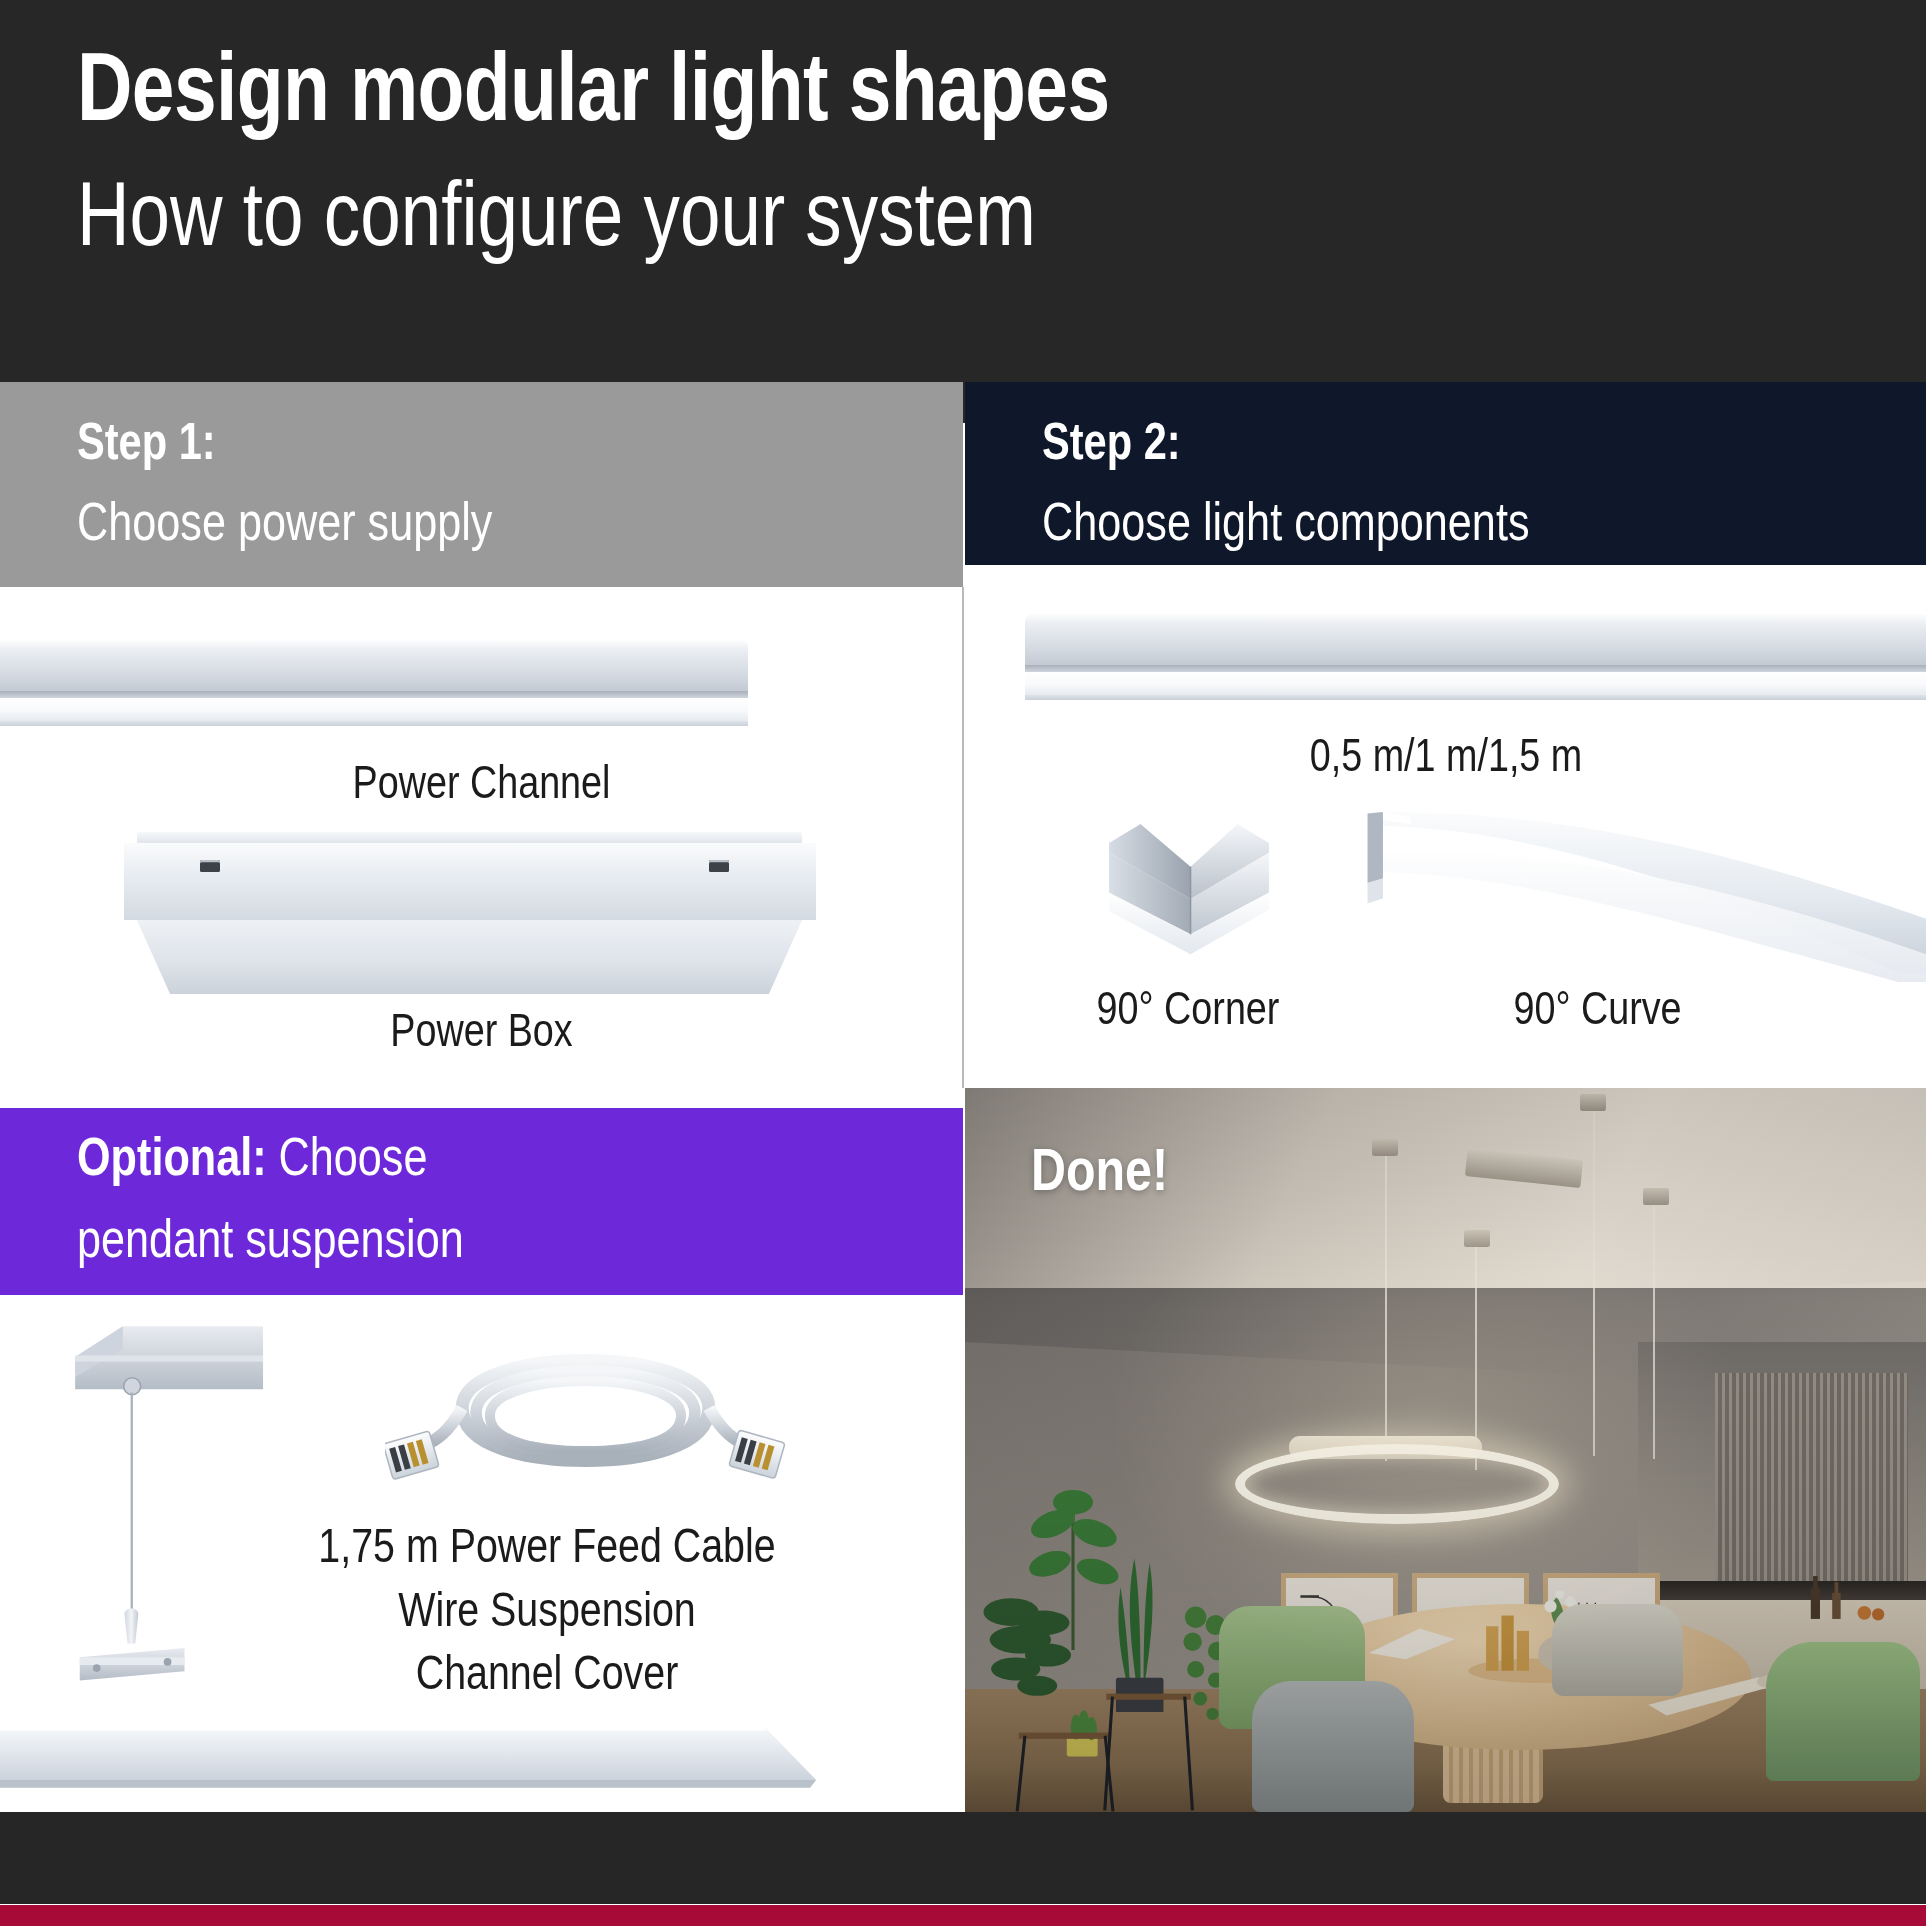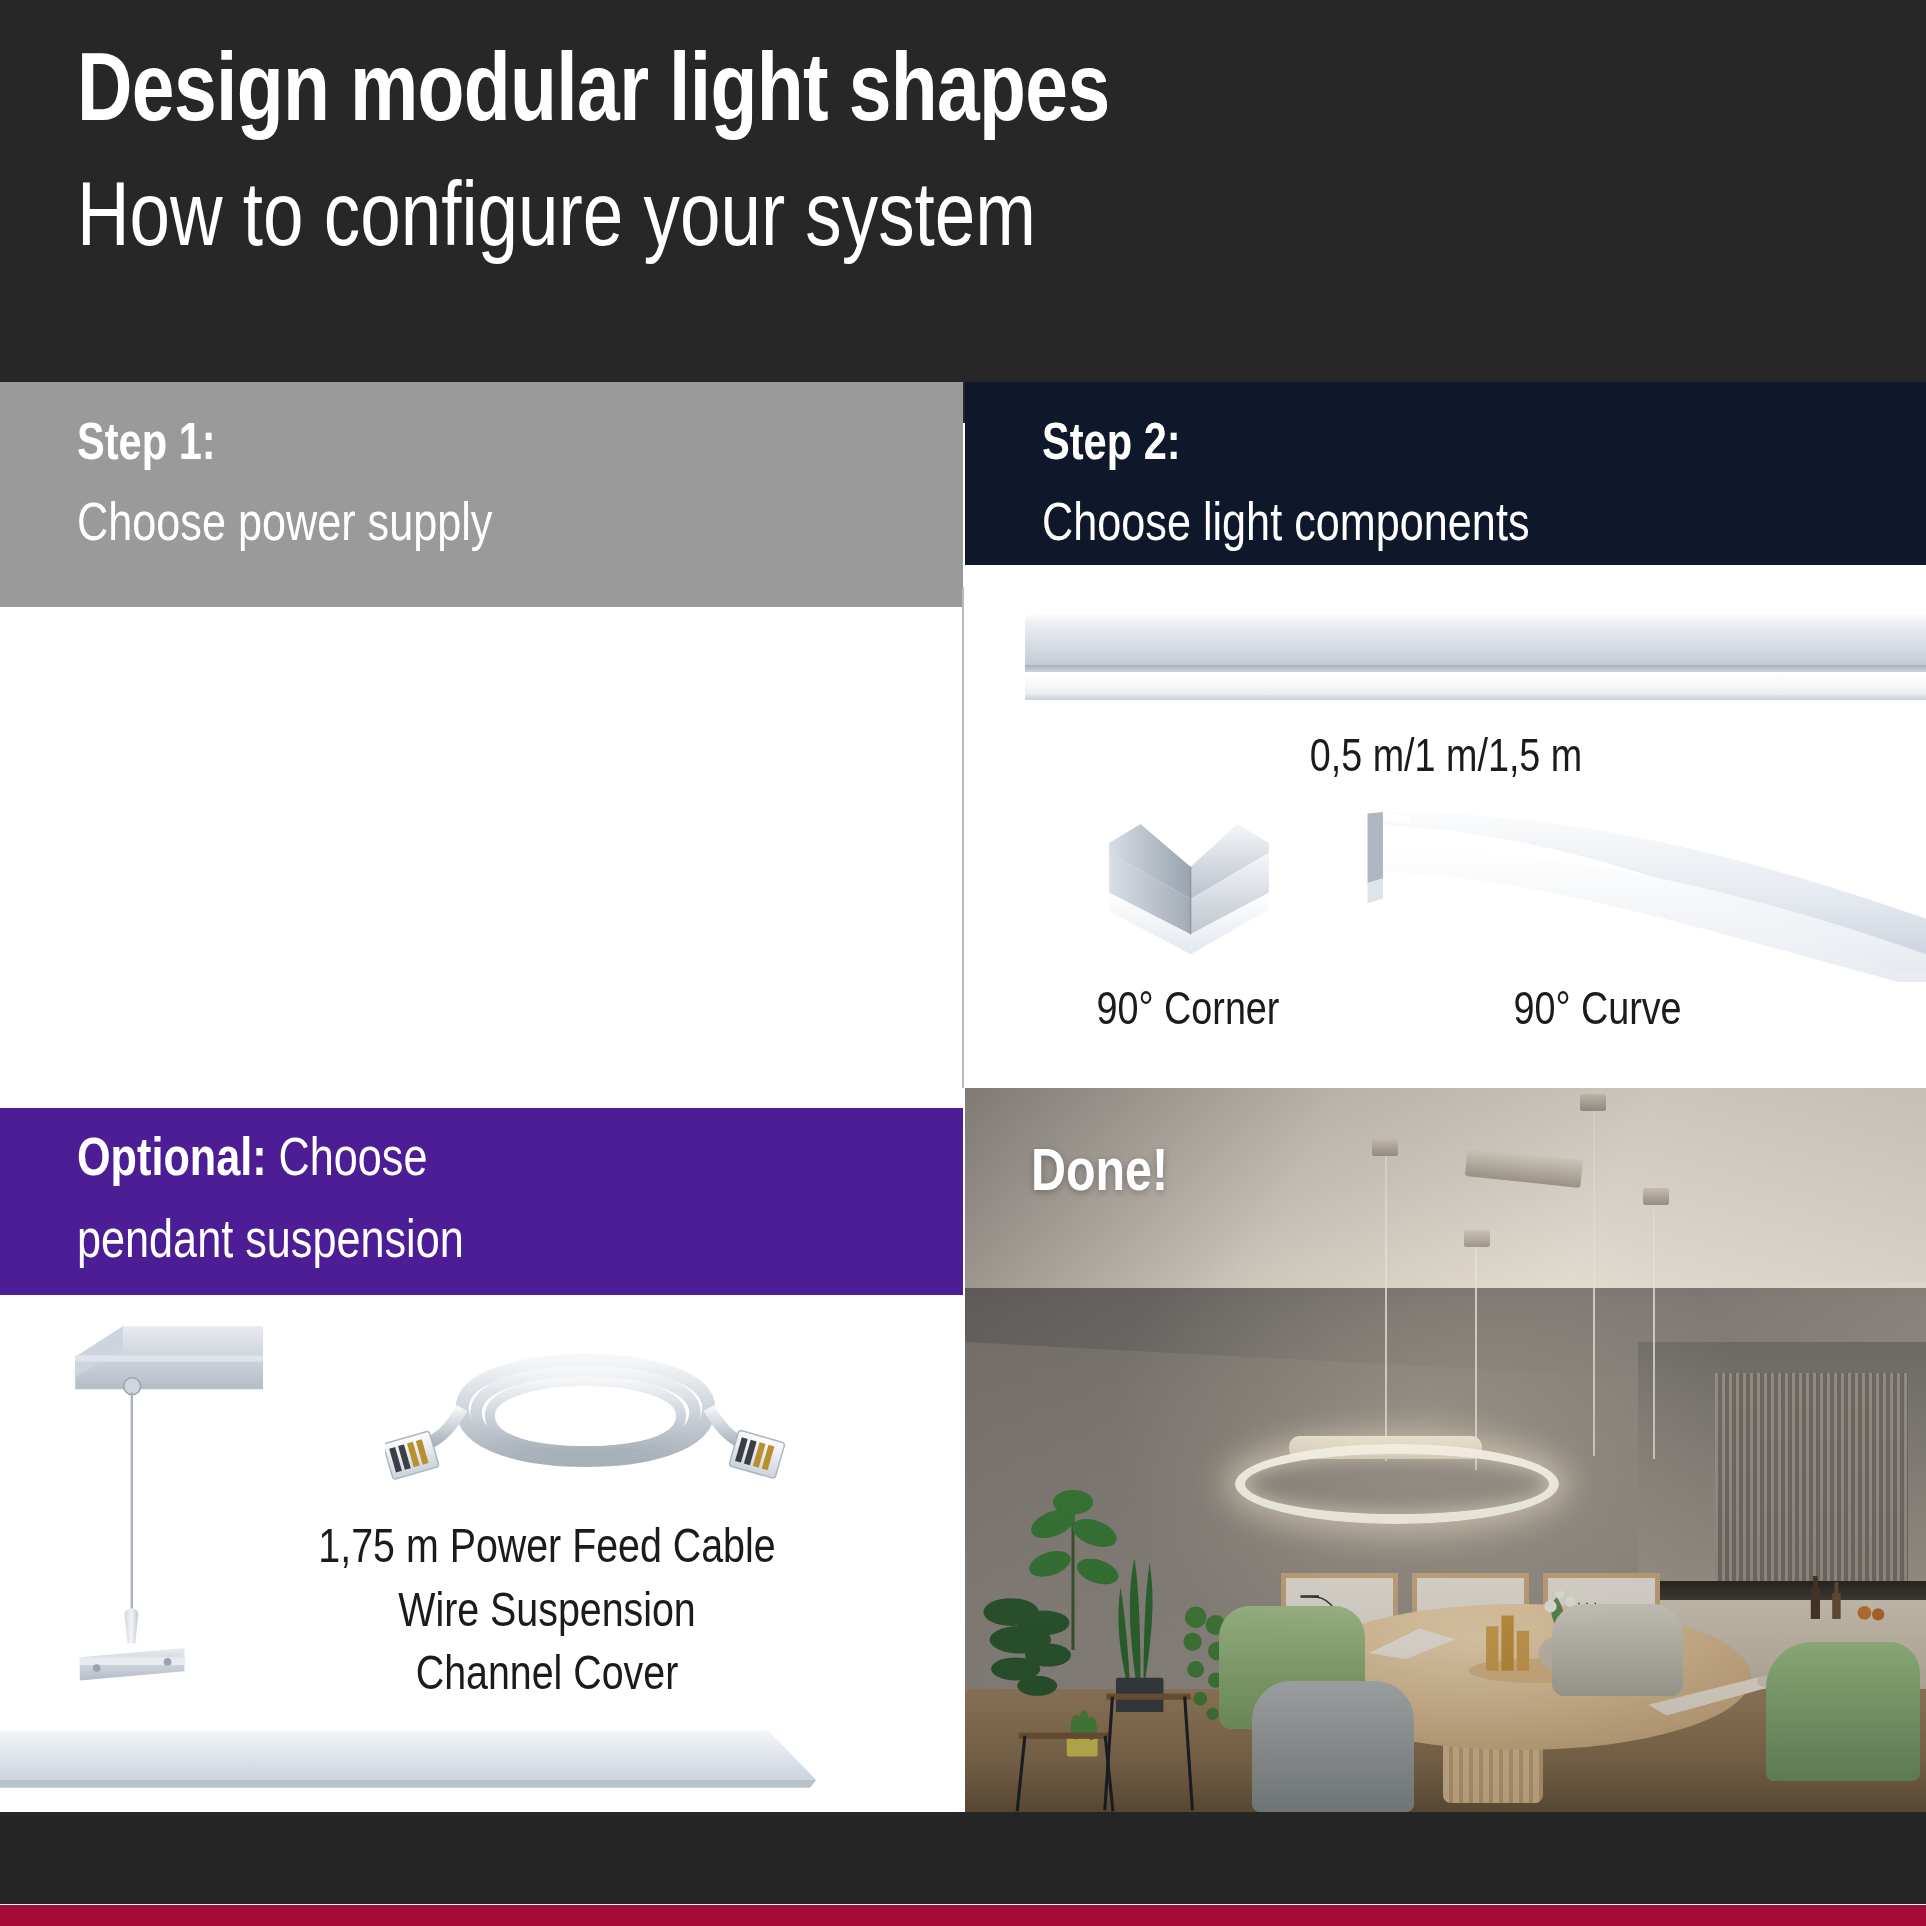--- a/index.html
+++ b/index.html
@@ -28,21 +28,21 @@
     color:#ffffff; font-size:91px; font-weight:400;
     font-family:"Liberation Sans Narrow","Liberation Sans", sans-serif;
     transform:scaleX(0.80); transform-origin:left center;
     white-space:nowrap; line-height:1.05;
   }
 
   
   .band { position:absolute;margin-top:20px; }
   .band-step1 { left:0;    top:362px; width:963px; height:225px; background:#9a9a9a; }
   .band-step2 { left:965px; top:362px; width:962px; height:225px; background:#0f172a; }
-  .band-opt   { left:0;    top:1088px; width:963px; height:207px; background:#4c1d95; }
+  .band-opt   { left:0;    top:1088px; width:963px; height:207px; background:#6d28d9; }
 
   .band .line1, .band .line2 {
     position:absolute; left:77px; color:#ffffff; white-space:nowrap;
     font-family:"Liberation Sans Narrow","Liberation Sans", sans-serif;
     transform:scaleX(0.80); transform-origin:left center;
   }
   .band .line1 { top:29px;  font-size:52px; font-weight:700; }
   .band .line2 { top:108px; font-size:54px; font-weight:400; }
   .band .line1.b-mixed .bold { font-weight:700; }
   .band .line1.b-mixed .reg  { font-weight:400; }
@@ -236,20 +236,41 @@
   <div class="band band-step1">
     <div class="line1">Step 1:</div>
     <div class="line2">Choose power supply</div>
   </div>
 
   <div class="band band-step2">
     <div class="line1">Step 2:</div>
     <div class="line2">Choose light components</div>
   </div>
 
+  <div class="panel p-step1">
+
+    <div class="bar-wrap" style="left:-92px; top:52px; width:840px; height:91px;">
+      <div class="bar-body" style="border-radius:0 7.7px 0 0;"></div>
+      <div class="bar-edge"></div>
+      <div class="bar-diff"></div>
+      <div class="bar-under"></div>
+    </div>
+
+    <div class="cap" style="left:0; top:168px; width:963px; font-size:46px;">Power Channel</div>
+
+    <div class="pbox" style="left:123px; top:245px; width:693px; height:166px;">
+      <div class="pbox-top"></div>
+      <div class="pbox-face"></div>
+      <div class="pbox-clip" style="left:77px;"></div>
+      <div class="pbox-clip" style="left:586px;"></div>
+      <div class="pbox-bottom"></div>
+    </div>
+
+    <div class="cap" style="left:0; top:416px; width:963px; font-size:46px;">Power Box</div>
+  </div>
 
   <div class="vdiv"></div>
 
   <div class="panel p-step2">
 
     <div class="bar-wrap" style="left:60px; top:48px; width:925px; height:91px;">
       <div class="bar-body" style="border-radius:7.7px 0 0 0;"></div>
       <div class="bar-edge"></div>
       <div class="bar-diff"></div>
       <div class="bar-under"></div>

